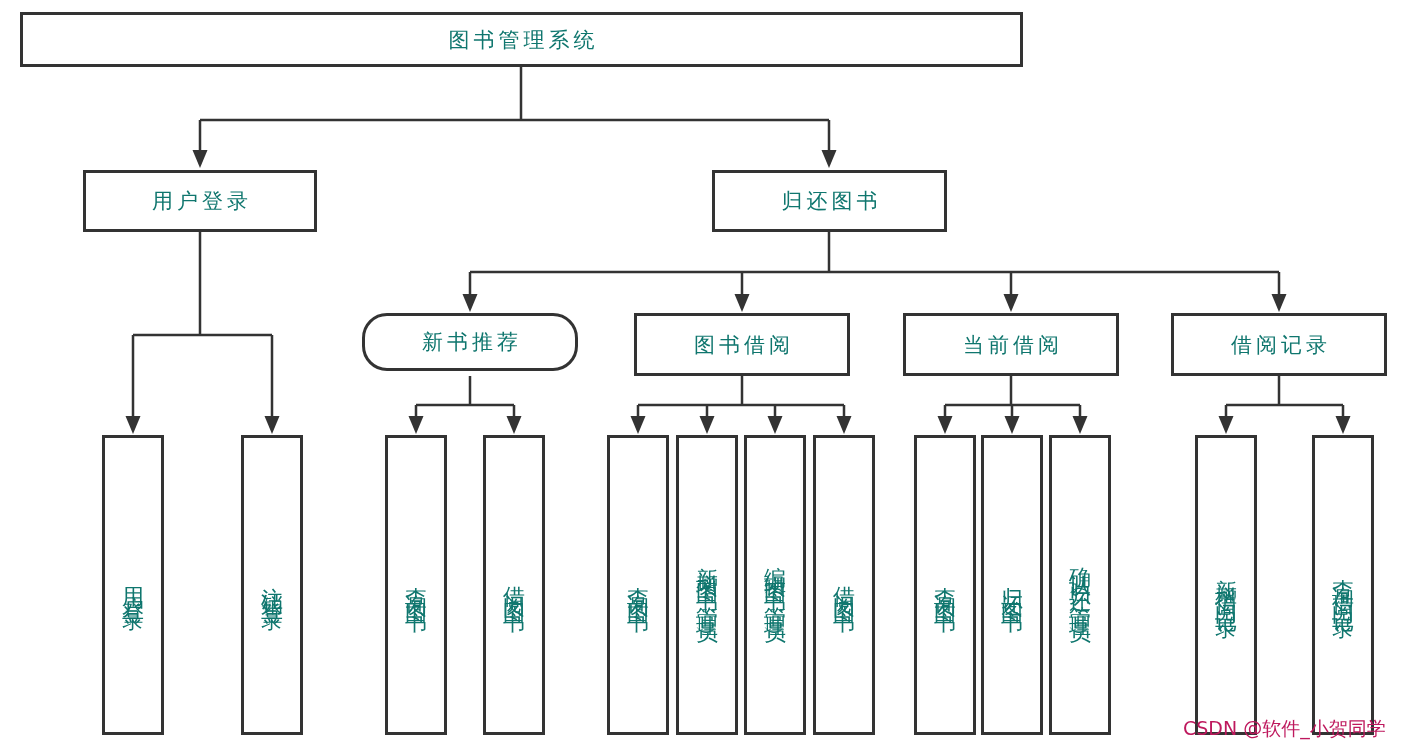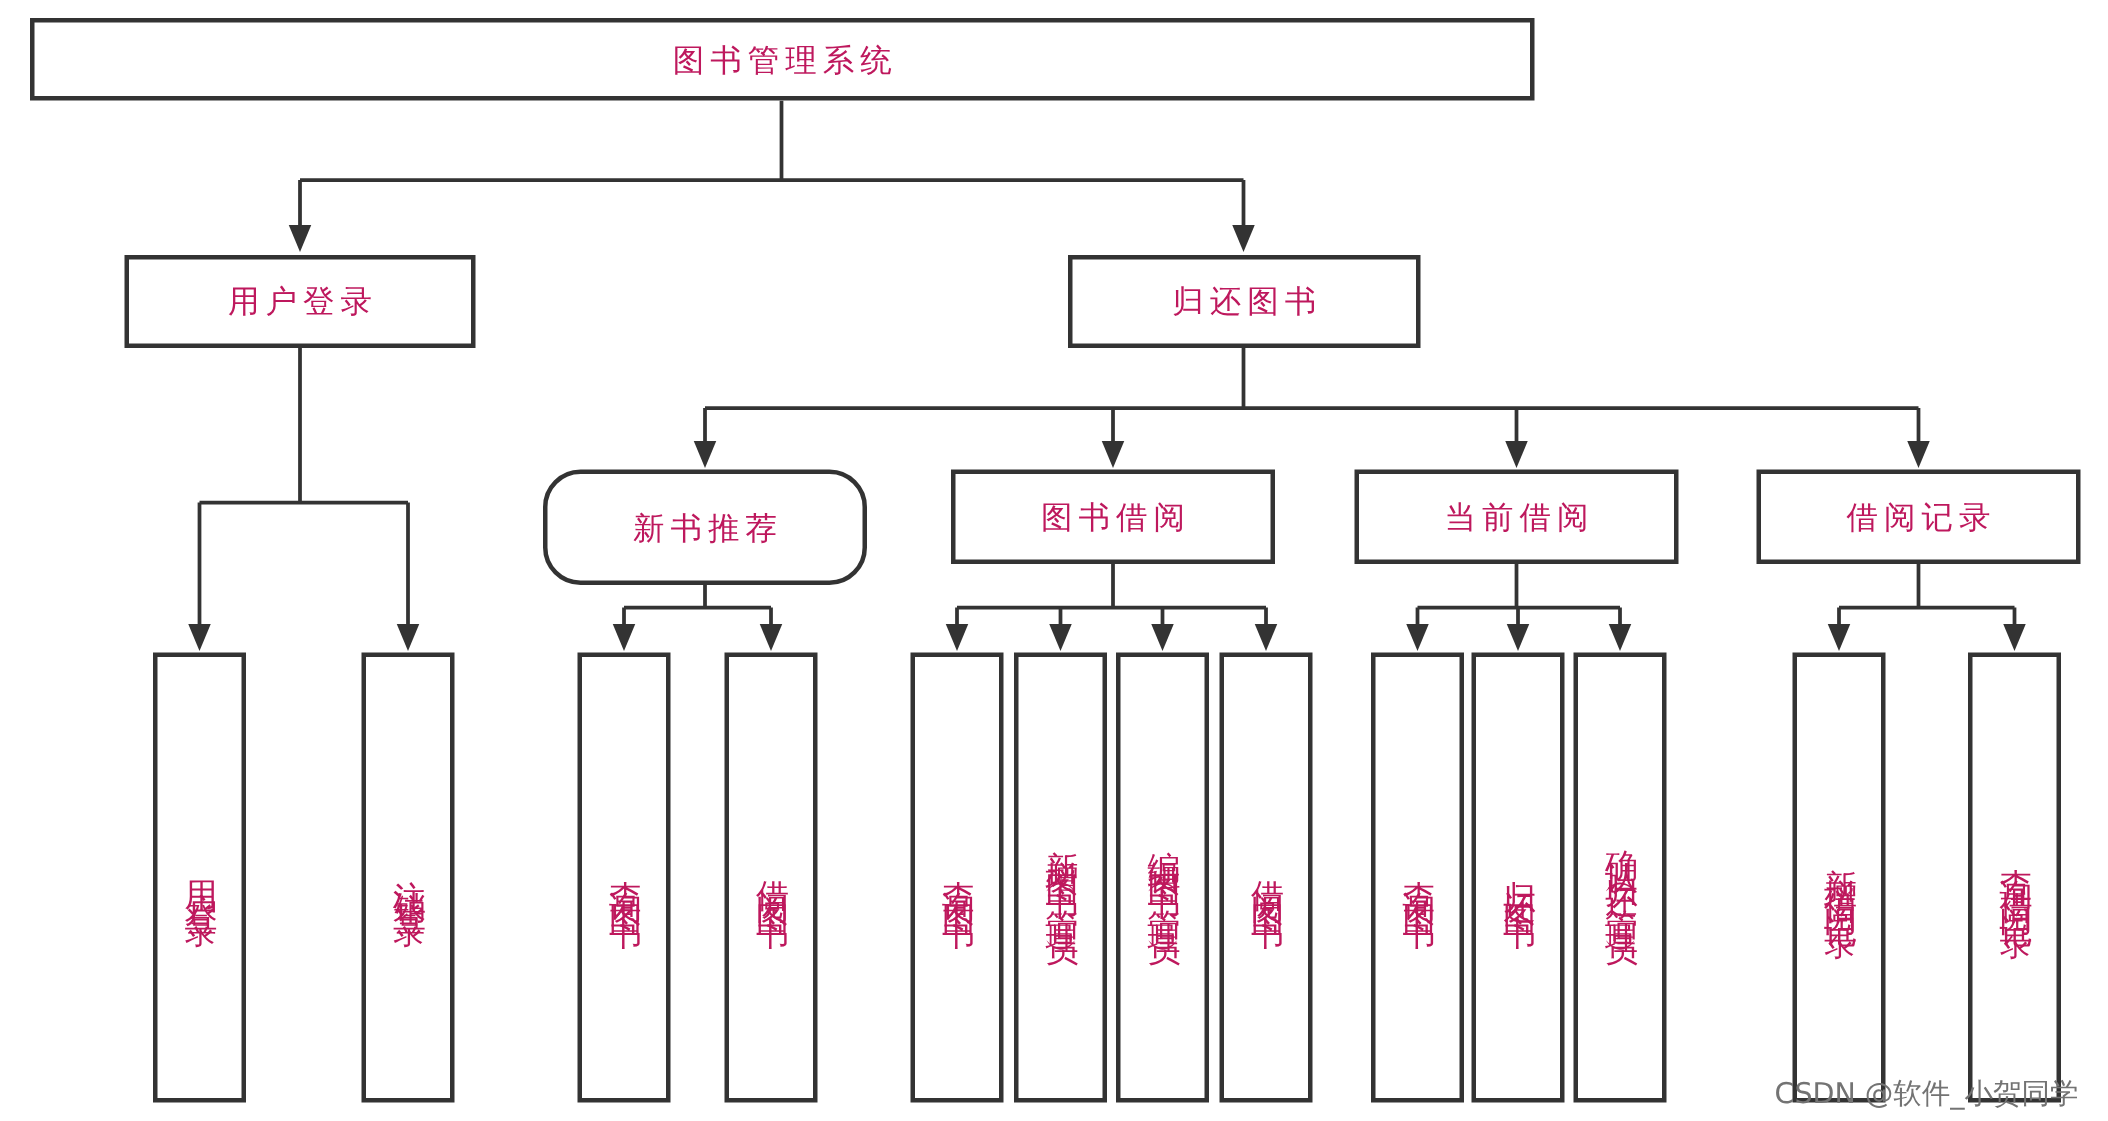--- a/index.html
+++ b/index.html
@@ -20,59 +20,60 @@
     width: 1405px; height: 747px;
   }
   .box {
     position: absolute;
     box-sizing: border-box;
     background: #ffffff;
     border: 3px solid #333333;
     display: flex;
     align-items: center;
     justify-content: center;
-    color: #be185d;
+    color: #0f766e;
+    font-family: Liberation Serif, serif;
   }
   .hlabel {
     font-size: 21px;
     letter-spacing: 4px;
     white-space: nowrap;
     text-indent: 4px; 
   }
   .vtext {
     writing-mode: vertical-rl;
     text-orientation: mixed;
     font-size: 22px;
     letter-spacing: 8px;
     line-height: 1;
     white-space: nowrap;
   }
   
   .n-root   { left: 20px;   top: 12px;  width: 1003px; height: 55px; }
   .n-l2a    { left: 83px;   top: 170px; width: 234px;  height: 62px; }
   .n-l2b    { left: 712px;  top: 170px; width: 235px;  height: 62px; }
-  .n-l3a    { left: 362px;  top: 313px; width: 216px;  height: 77px; border-radius: 25px; }
+  .n-l3a    { left: 362px;  top: 313px; width: 216px;  height: 58px; border-radius: 25px; }
   .n-l3b    { left: 634px;  top: 313px; width: 216px;  height: 63px; }
   .n-l3c    { left: 903px;  top: 313px; width: 216px;  height: 63px; }
   .n-l3d    { left: 1171px; top: 313px; width: 216px;  height: 63px; }
   .leaf     { top: 435px; width: 62px; height: 300px; }
   .lf-1  { left: 102px; }  .lf-2  { left: 241px; }
   .lf-3  { left: 385px; }  .lf-4  { left: 483px; }
   .lf-5  { left: 607px; }  .lf-6  { left: 676px; }
   .lf-7  { left: 744px; }  .lf-8  { left: 813px; }
   .lf-9  { left: 914px; }  .lf-10 { left: 981px; }
   .lf-11 { left: 1049px; } .lf-12 { left: 1195px; }
   .lf-13 { left: 1312px; }
   .edge { stroke: #333333; stroke-width: 2.5; fill: none; }
   .arrow { fill: #333333; stroke: none; }
   #watermark {
     position: absolute;
     left: 1183px;
     top: 716px;
-    color: #737373;
+    color: #be185d;
     font-size: 19px;
     white-space: nowrap;
     z-index: 10;
   }
 </style>
 </head>
 <body>
 
 <div id="canvas">
 

